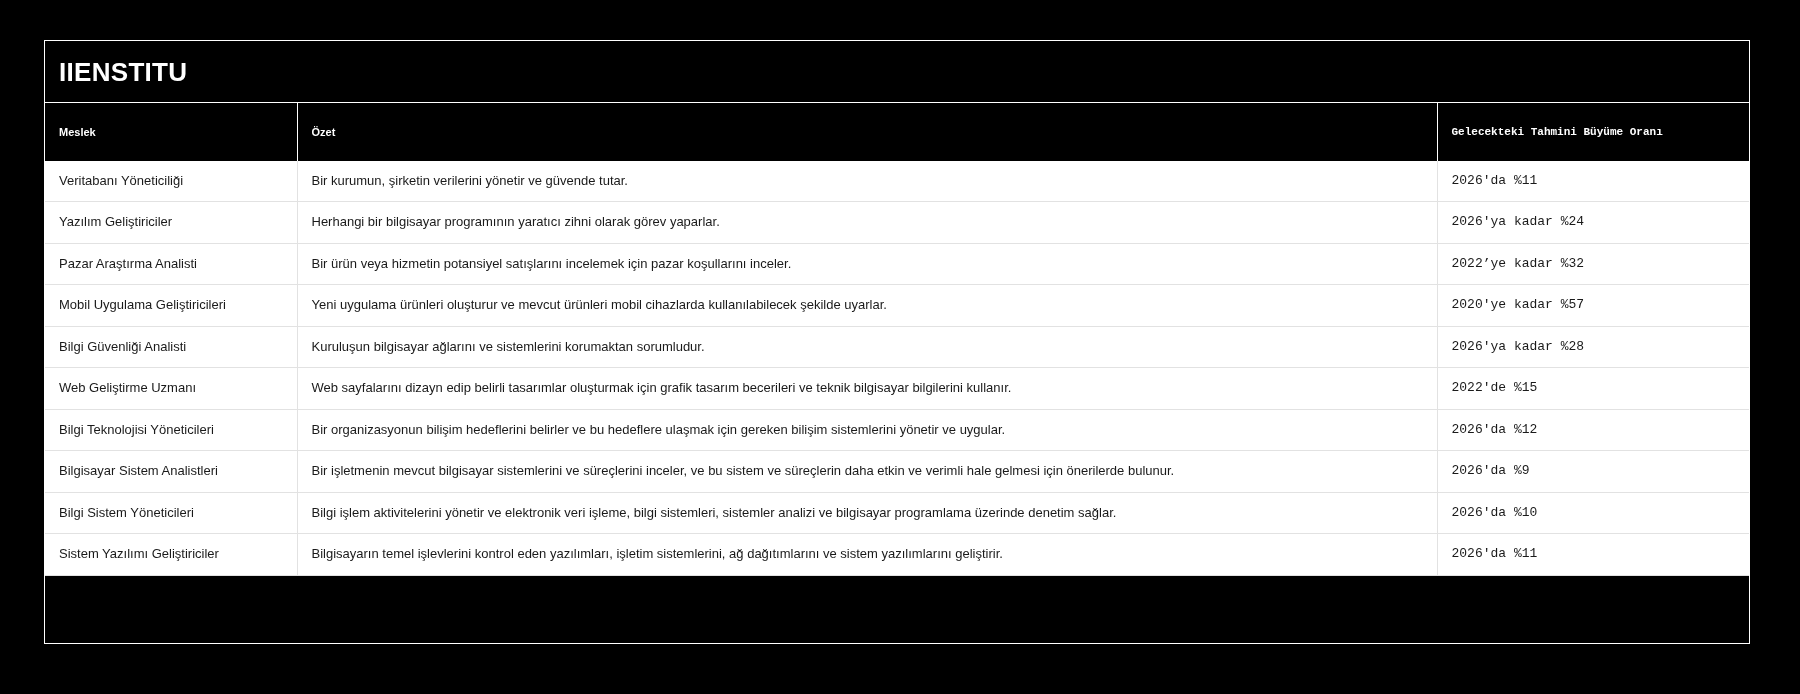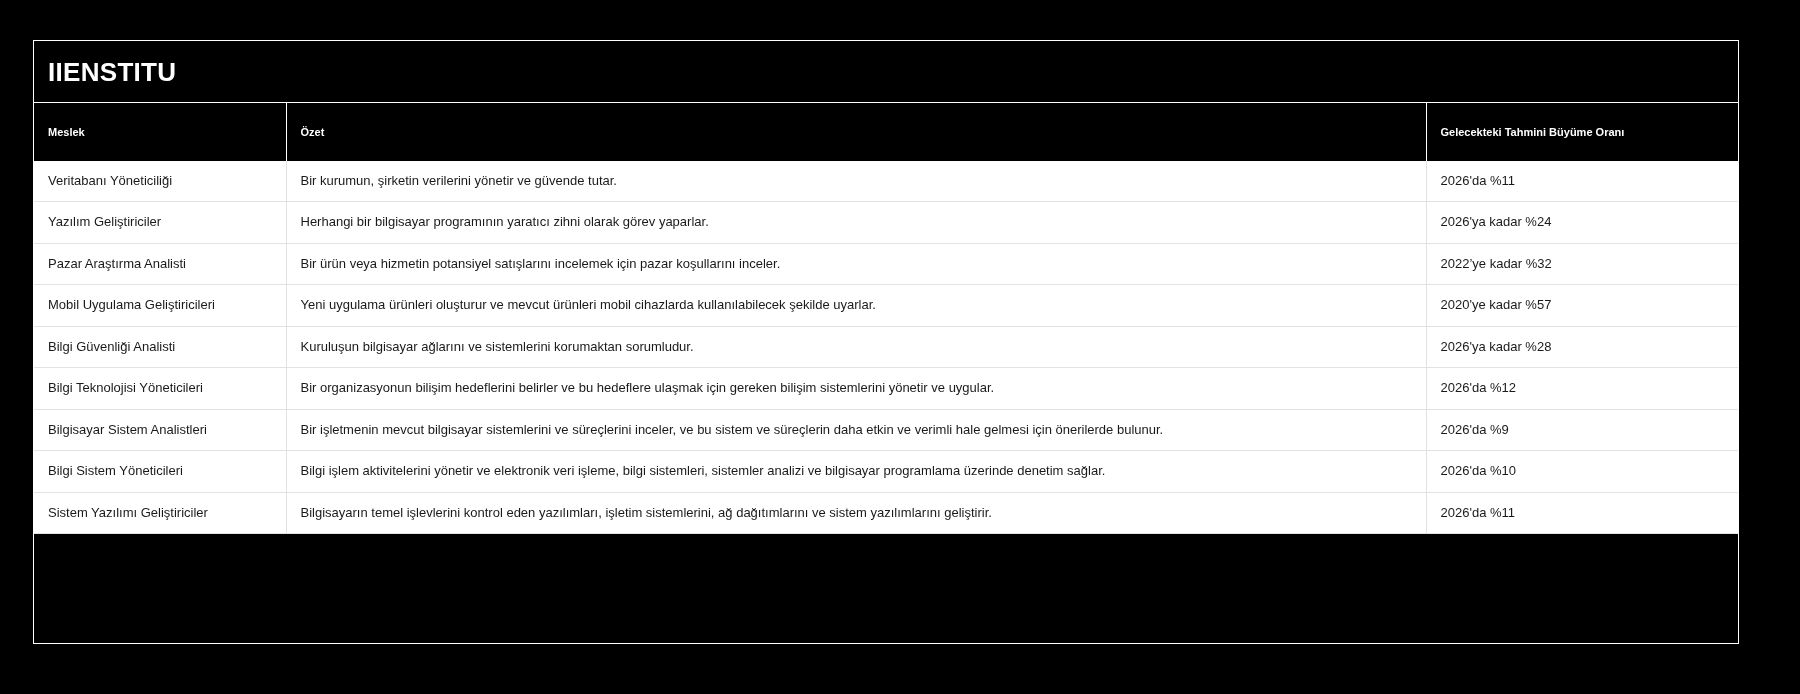--- a/index.html
+++ b/index.html
@@ -18,21 +18,21 @@
   .page {
     position: relative;
     width: 1800px;
     height: 694px;
     background: #000000;
   }
 
   
   .table-card {
     position: absolute;
-    left: 33px;
+    left: 44px;
     top: 40px;
     width: 1706px;
     height: 604px;
     border: 1px solid #ffffff;
     box-sizing: border-box;
     background: #000000;
     overflow: hidden;
   }
 
   
@@ -92,21 +92,21 @@
     box-sizing: border-box;
     border-bottom: 1px solid #e2e2e2;
     border-right: 1px solid #e2e2e2;
     line-height: 1.42;
   }
   tbody td:last-child { border-right: none; }
   tbody tr:last-child td { border-bottom: 1px solid #e2e2e2; }
 
   .col-meslek { white-space: normal; }
   .col-ozet   { white-space: normal; }
-  .col-oran   { white-space: nowrap; }
+  .col-oran   { white-space: nowrap; font-family: Liberation Mono, monospace; }
 </style>
 </head>
 <body>
 
 <div class="page">
 
   <div class="table-card">
 
     <div class="brand-bar">
       <div class="brand-logo">IIENSTITU</div>
@@ -145,20 +145,25 @@
           <td class="col-meslek">Mobil Uygulama Geliştiricileri</td>
           <td class="col-ozet">Yeni uygulama ürünleri oluşturur ve mevcut ürünleri mobil cihazlarda kullanılabilecek şekilde uyarlar.</td>
           <td class="col-oran">2020'ye kadar %57</td>
         </tr>
         <tr>
           <td class="col-meslek">Bilgi Güvenliği Analisti</td>
           <td class="col-ozet">Kuruluşun bilgisayar ağlarını ve sistemlerini korumaktan sorumludur.</td>
           <td class="col-oran">2026'ya kadar %28</td>
         </tr>
         <tr>
+          <td class="col-meslek">Web Geliştirme Uzmanı</td>
+          <td class="col-ozet">Web sayfalarını dizayn edip belirli tasarımlar oluşturmak için grafik tasarım becerileri ve teknik bilgisayar bilgilerini kullanır.</td>
+          <td class="col-oran">2022'de %15</td>
+        </tr>
+        <tr>
           <td class="col-meslek">Bilgi Teknolojisi Yöneticileri</td>
           <td class="col-ozet">Bir organizasyonun bilişim hedeflerini belirler ve bu hedeflere ulaşmak için gereken bilişim sistemlerini yönetir ve uygular.</td>
           <td class="col-oran">2026'da %12</td>
         </tr>
         <tr>
           <td class="col-meslek">Bilgisayar Sistem Analistleri</td>
           <td class="col-ozet">Bir işletmenin mevcut bilgisayar sistemlerini ve süreçlerini inceler, ve bu sistem ve süreçlerin daha etkin ve verimli hale gelmesi için önerilerde bulunur.</td>
           <td class="col-oran">2026'da %9</td>
         </tr>
         <tr>

